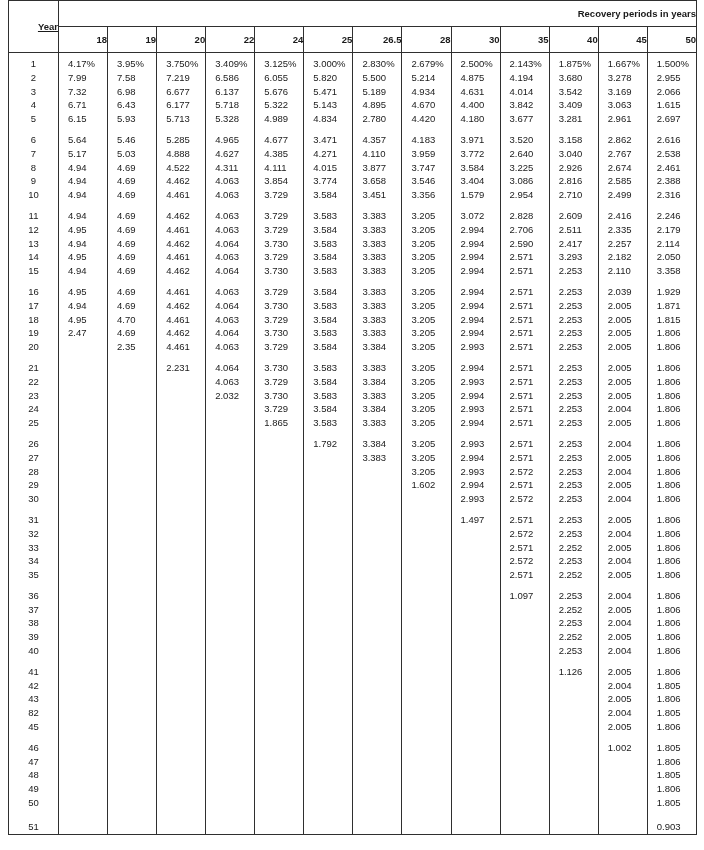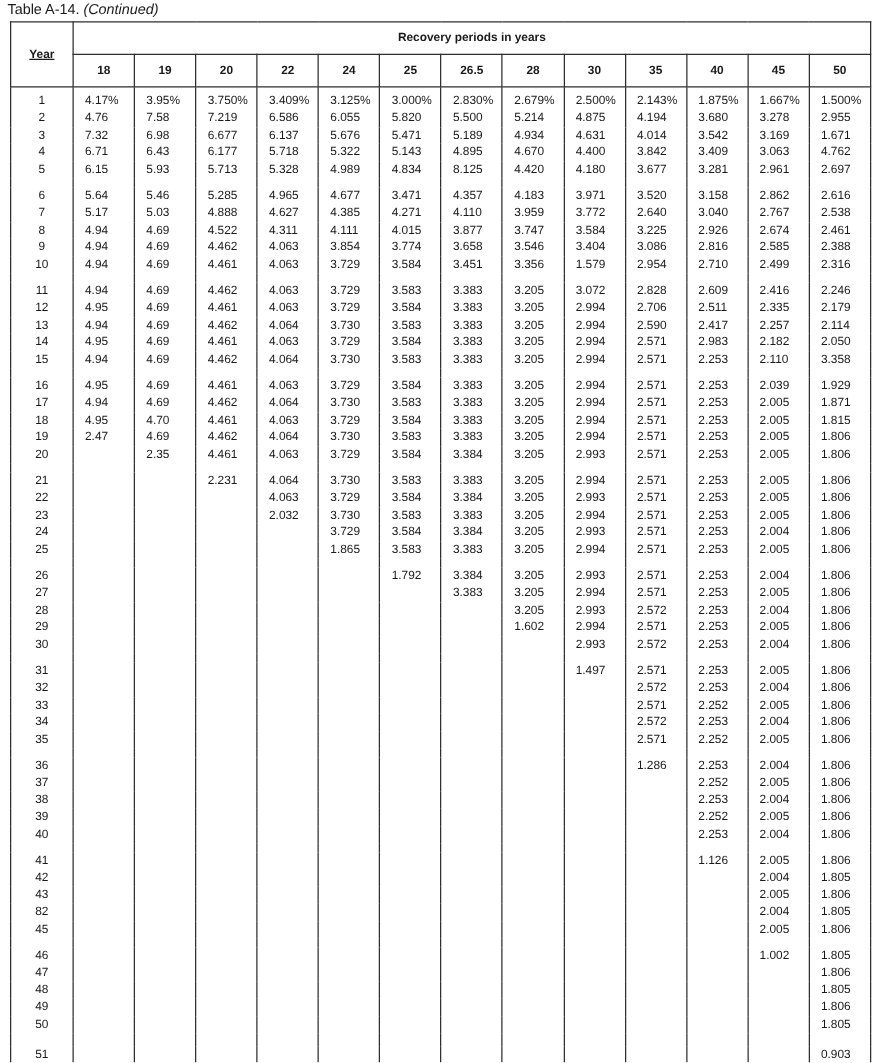--- a/index.html
+++ b/index.html
@@ -31,21 +31,21 @@
     table-layout: fixed;
     width: 689px;
     margin-left: 8px;
     border: 1.4px solid #2f2f2f;
   }
   table.depr col.year-col { width: 50px; }
   table.depr th {
     border: 1px solid #2f2f2f;
     font-size: 9.5px;
     font-weight: bold;
-    text-align: center;
+    text-align: right;
     padding: 0;
     color: #1a1a1a;
   }
   tr.hdr-top th { height: 25px; }
   tr.hdr-cols th { height: 25px; }
   th.year-h { vertical-align: middle; text-decoration: underline; }
   table.depr td {
     border-left: 1px solid #2f2f2f;
     border-right: 1px solid #2f2f2f;
     border-top: none;
@@ -64,24 +64,20 @@
     padding: 0;
   }
   table.depr tr.first-row td { padding-top: 4px; }
   table.depr tr.gap td { height: 7px; padding: 0; }
   table.depr tr.last-gap td { height: 10px; padding: 0; }
 </style>
 </head>
 <body>
 
 <div class="page">
-  <div class="title-line">
-    <span>Table A-14.</span>
-    <span class="cont">(Continued)</span>
-  </div>
 
   <table class="depr">
     <colgroup>
       <col class="year-col">
       <col>
         <col>
         <col>
         <col>
         <col>
         <col>
@@ -126,21 +122,21 @@
           <td class="val">2.830%</td>
           <td class="val">2.679%</td>
           <td class="val">2.500%</td>
           <td class="val">2.143%</td>
           <td class="val">1.875%</td>
           <td class="val">1.667%</td>
           <td class="val">1.500%</td>
         </tr>
         <tr>
           <td class="year">2</td>
-          <td class="val">4.76</td>
+          <td class="val">7.99</td>
           <td class="val">7.58</td>
           <td class="val">7.219</td>
           <td class="val">6.586</td>
           <td class="val">6.055</td>
           <td class="val">5.820</td>
           <td class="val">5.500</td>
           <td class="val">5.214</td>
           <td class="val">4.875</td>
           <td class="val">4.194</td>
           <td class="val">3.680</td>
@@ -154,47 +150,47 @@
           <td class="val">6.677</td>
           <td class="val">6.137</td>
           <td class="val">5.676</td>
           <td class="val">5.471</td>
           <td class="val">5.189</td>
           <td class="val">4.934</td>
           <td class="val">4.631</td>
           <td class="val">4.014</td>
           <td class="val">3.542</td>
           <td class="val">3.169</td>
-          <td class="val">1.671</td>
+          <td class="val">2.066</td>
         </tr>
         <tr>
           <td class="year">4</td>
           <td class="val">6.71</td>
           <td class="val">6.43</td>
           <td class="val">6.177</td>
           <td class="val">5.718</td>
           <td class="val">5.322</td>
           <td class="val">5.143</td>
           <td class="val">4.895</td>
           <td class="val">4.670</td>
           <td class="val">4.400</td>
           <td class="val">3.842</td>
           <td class="val">3.409</td>
           <td class="val">3.063</td>
-          <td class="val">4.762</td>
+          <td class="val">1.615</td>
         </tr>
         <tr>
           <td class="year">5</td>
           <td class="val">6.15</td>
           <td class="val">5.93</td>
           <td class="val">5.713</td>
           <td class="val">5.328</td>
           <td class="val">4.989</td>
           <td class="val">4.834</td>
-          <td class="val">8.125</td>
+          <td class="val">2.780</td>
           <td class="val">4.420</td>
           <td class="val">4.180</td>
           <td class="val">3.677</td>
           <td class="val">3.281</td>
           <td class="val">2.961</td>
           <td class="val">2.697</td>
         </tr>
         <tr class="gap">
           <td></td>
           <td></td>
@@ -360,21 +356,21 @@
           <td class="val">4.95</td>
           <td class="val">4.69</td>
           <td class="val">4.461</td>
           <td class="val">4.063</td>
           <td class="val">3.729</td>
           <td class="val">3.584</td>
           <td class="val">3.383</td>
           <td class="val">3.205</td>
           <td class="val">2.994</td>
           <td class="val">2.571</td>
-          <td class="val">2.983</td>
+          <td class="val">3.293</td>
           <td class="val">2.182</td>
           <td class="val">2.050</td>
         </tr>
         <tr>
           <td class="year">15</td>
           <td class="val">4.94</td>
           <td class="val">4.69</td>
           <td class="val">4.462</td>
           <td class="val">4.064</td>
           <td class="val">3.730</td>
@@ -791,21 +787,21 @@
           <td class="year">36</td>
           <td class="val"></td>
           <td class="val"></td>
           <td class="val"></td>
           <td class="val"></td>
           <td class="val"></td>
           <td class="val"></td>
           <td class="val"></td>
           <td class="val"></td>
           <td class="val"></td>
-          <td class="val">1.286</td>
+          <td class="val">1.097</td>
           <td class="val">2.253</td>
           <td class="val">2.004</td>
           <td class="val">1.806</td>
         </tr>
         <tr>
           <td class="year">37</td>
           <td class="val"></td>
           <td class="val"></td>
           <td class="val"></td>
           <td class="val"></td>

